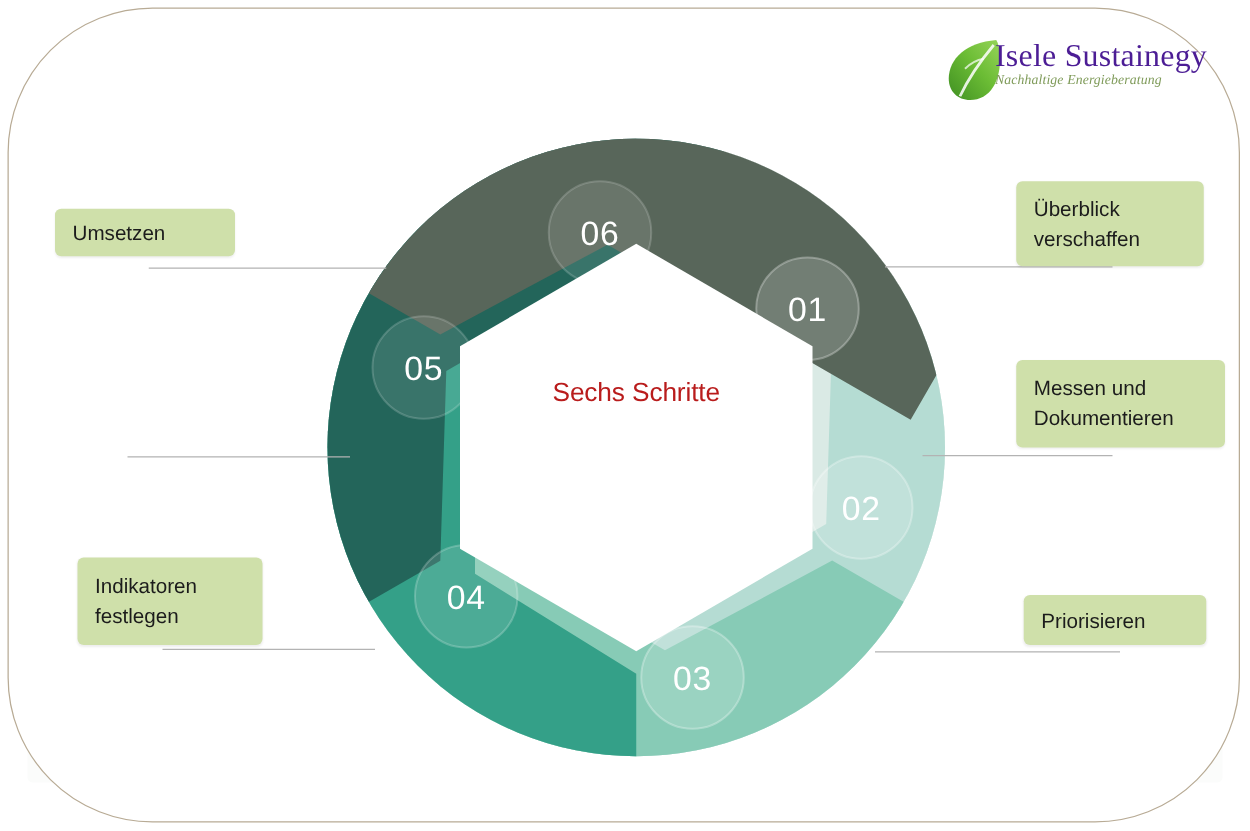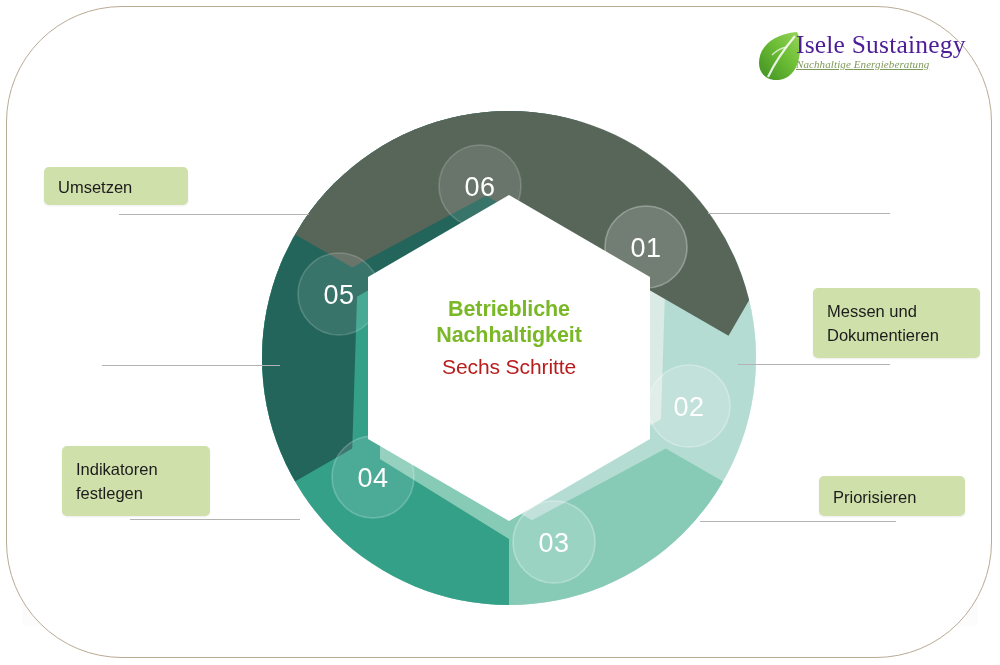--- a/index.html
+++ b/index.html
@@ -78,21 +78,20 @@
   }
   #logo-tagline {
     font-family: "Liberation Serif", serif;
     font-style: italic;
     font-size: 11px;
     color: #7e9a58;
     line-height: 13px;
     margin-top: -1px;
     letter-spacing: 0.1px;
     white-space: nowrap;
-    text-decoration: underline;
   }
 
   
   #wheel {
     position: absolute;
     left: 258px;
     top: 107px;
     width: 502px;
     height: 502px;
   }
@@ -266,33 +265,30 @@
         <text class="badge-num" x="81" y="188">05</text>
       </g>
       <g>
         <circle cx="222" cy="79" r="41" fill="#ffffff" fill-opacity="0.10" stroke="#ffffff" stroke-opacity="0.18" stroke-width="1.6"></circle>
         <text class="badge-num" x="222" y="80">06</text>
       </g>
     </svg>
   </div>
 
   <div id="center-text">
-    <div id="center-title" style="color: rgb(122, 184, 40);">
-      <span>Betriebliche</span><br>
-      <span>Nachhaltigkeit</span>
-    </div>
     <div id="center-sub" style="color: #b91c1c;">Sechs Schritte</div>
   </div>
 
   <div class="connector" id="conn-06"></div>
   <div class="connector" id="conn-05"></div>
   <div class="connector" id="conn-04"></div>
   <div class="connector" id="conn-01"></div>
   <div class="connector" id="conn-02"></div>
   <div class="connector" id="conn-03"></div>
 
   <div class="label-box" id="label-06">Umsetzen</div>
   <div class="label-box" id="label-04">Indikatoren festlegen</div>
 
+  <div class="label-box" id="label-01">Überblick verschaffen</div>
   <div class="label-box" id="label-02">Messen und Dokumentieren</div>
   <div class="label-box" id="label-03">Priorisieren</div>
 
 </div>
 
 </body></html>

